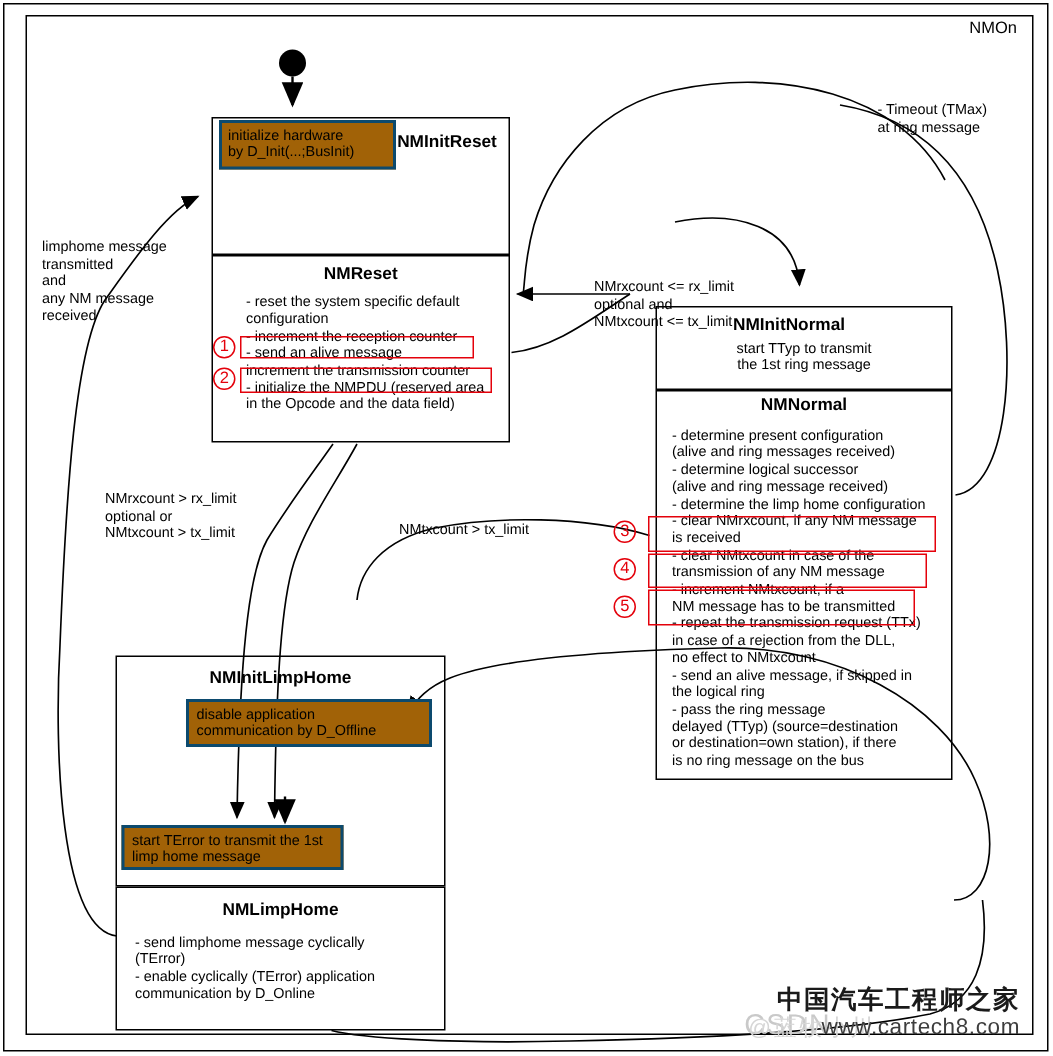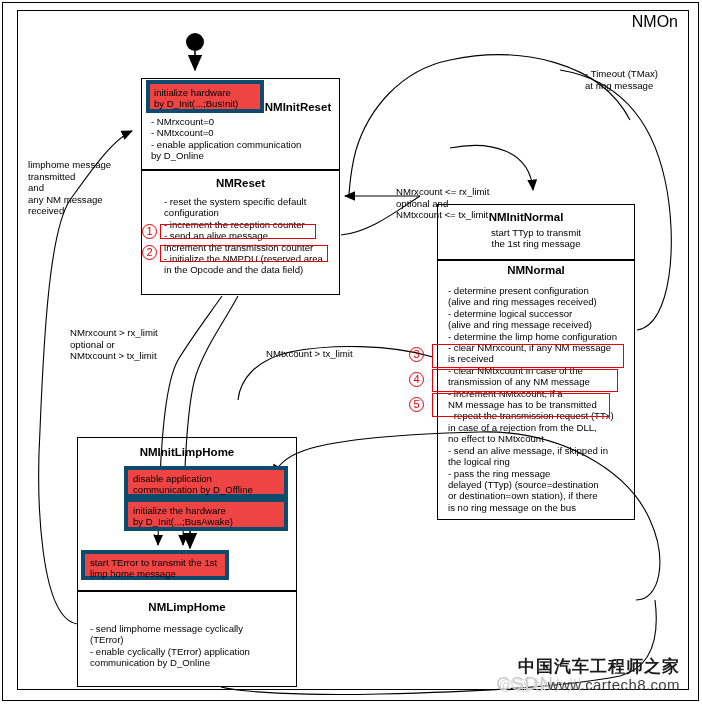--- a/index.html
+++ b/index.html
@@ -32,52 +32,52 @@
     box-sizing: border-box;
   }
   #nmon-frame {
     left: 17px; top: 10px;
     width: 672px; height: 680px;
     border: 1.6px solid #000;
     box-sizing: border-box;
   }
   #nmon-title {
     right: 24px; top: 13px;
-    font-size: 16px; color: #000;
+    font-size: 11px; color: #000;
   }
 
   
   .state-box {
     border: 1.6px solid #000;
     box-sizing: border-box;
     background: transparent;
   }
   .inner-box {
-    border: 4px solid #0c4a6e;
-    box-sizing: border-box;
-    background: #ef4444;
+    border: 2px solid #0c4a6e;
+    box-sizing: border-box;
+    background: #a16207;
   }
   .state-title {
     text-align: center;
     font-weight: bold;
     font-size: 11.5px;
     color: #000;
   }
   .body-text {
     font-size: 9.6px;
     color: #000;
     line-height: 11.4px;
     white-space: pre-line;
   }
   .center-text { text-align: center; }
 
   
   #nminitreset-box { left: 141px; top: 78px; width: 199px; height: 92px; }
   #nminitreset-action { left: 146px; top: 80px; width: 118px; height: 33px; padding: 3px 4px; }
-  #nminitreset-title { left: 258px; top: 89px; width: 80px; margin-top: 12px; }
+  #nminitreset-title { left: 258px; top: 89px; width: 80px; }
   #nminitreset-list { left: 151px; top: 116px; width: 186px; }
 
   #nmreset-box { left: 141px; top: 170px; width: 199px; height: 125px; }
   #nmreset-title { left: 141px; top: 177px; width: 199px; }
   #nmreset-list { left: 164px; top: 196px; width: 175px; }
 
   
   #nminitnormal-box { left: 437px; top: 204px; width: 198px; height: 56px; }
   #nminitnormal-title { left: 437px; top: 211px; width: 178px; }
   #nminitnormal-sub { left: 437px; top: 227px; width: 198px; }
@@ -213,24 +213,20 @@
     <line x1="190" y1="531" x2="190" y2="548" stroke="#000" stroke-width="1.6" marker-end="url(#ahb)"></line>
 
     <path d="M 297 660 C 360 666 430 672 500 678 C 560 682 610 678 636 664" fill="none" stroke="#000" stroke-width="1.1" opacity="0"></path>
     <path d="M 221 687 C 240 692 300 696 380 694 C 470 692 560 688 620 676 C 650 668 660 640 655 600" fill="none" stroke="#000" stroke-width="1.1"></path>
   </svg>
 
   <div class="abs state-box" id="nminitreset-box"></div>
   <div class="abs inner-box body-text" id="nminitreset-action">initialize hardware
 by D_Init(...;BusInit)</div>
   <div class="abs state-title" id="nminitreset-title">NMInitReset</div>
-  <div class="abs body-text" id="nminitreset-list">- NMrxcount=0
-- NMtxcount=0
-- enable application communication
-  by D_Online</div>
 
   <div class="abs state-box" id="nmreset-box"></div>
   <div class="abs state-title" id="nmreset-title">NMReset</div>
   <div class="abs body-text" id="nmreset-list"><span>- reset the system specific default
   configuration</span>
 <span>- increment the reception counter</span>
 <span>- send an alive message</span>
 <span>  increment the transmission counter</span>
 <span>- initialize the NMPDU (reserved area
   in the Opcode and the data field)</span></div>
@@ -260,22 +256,20 @@
   the logical ring
 - pass the ring message
   delayed (TTyp) (source=destination
   or destination=own station), if there
   is no ring message on the bus</span></div>
 
   <div class="abs state-box" id="nminitlimphome-box"></div>
   <div class="abs state-title" id="nminitlimphome-title">NMInitLimpHome</div>
   <div class="abs inner-box body-text" id="nmilh-action1">disable application
 communication by D_Offline</div>
-  <div class="abs inner-box body-text" id="nmilh-action2">initialize the hardware
-by D_Init(...;BusAwake)</div>
   <div class="abs inner-box body-text" id="nmilh-action3">start TError to transmit the 1st
 limp home message</div>
 
   <div class="abs state-box" id="nmlimphome-box"></div>
   <div class="abs state-title" id="nmlimphome-title">NMLimpHome</div>
   <div class="abs edge-label" id="label-limphome">limphome message
 transmitted
 and
 any NM message
 received</div>

